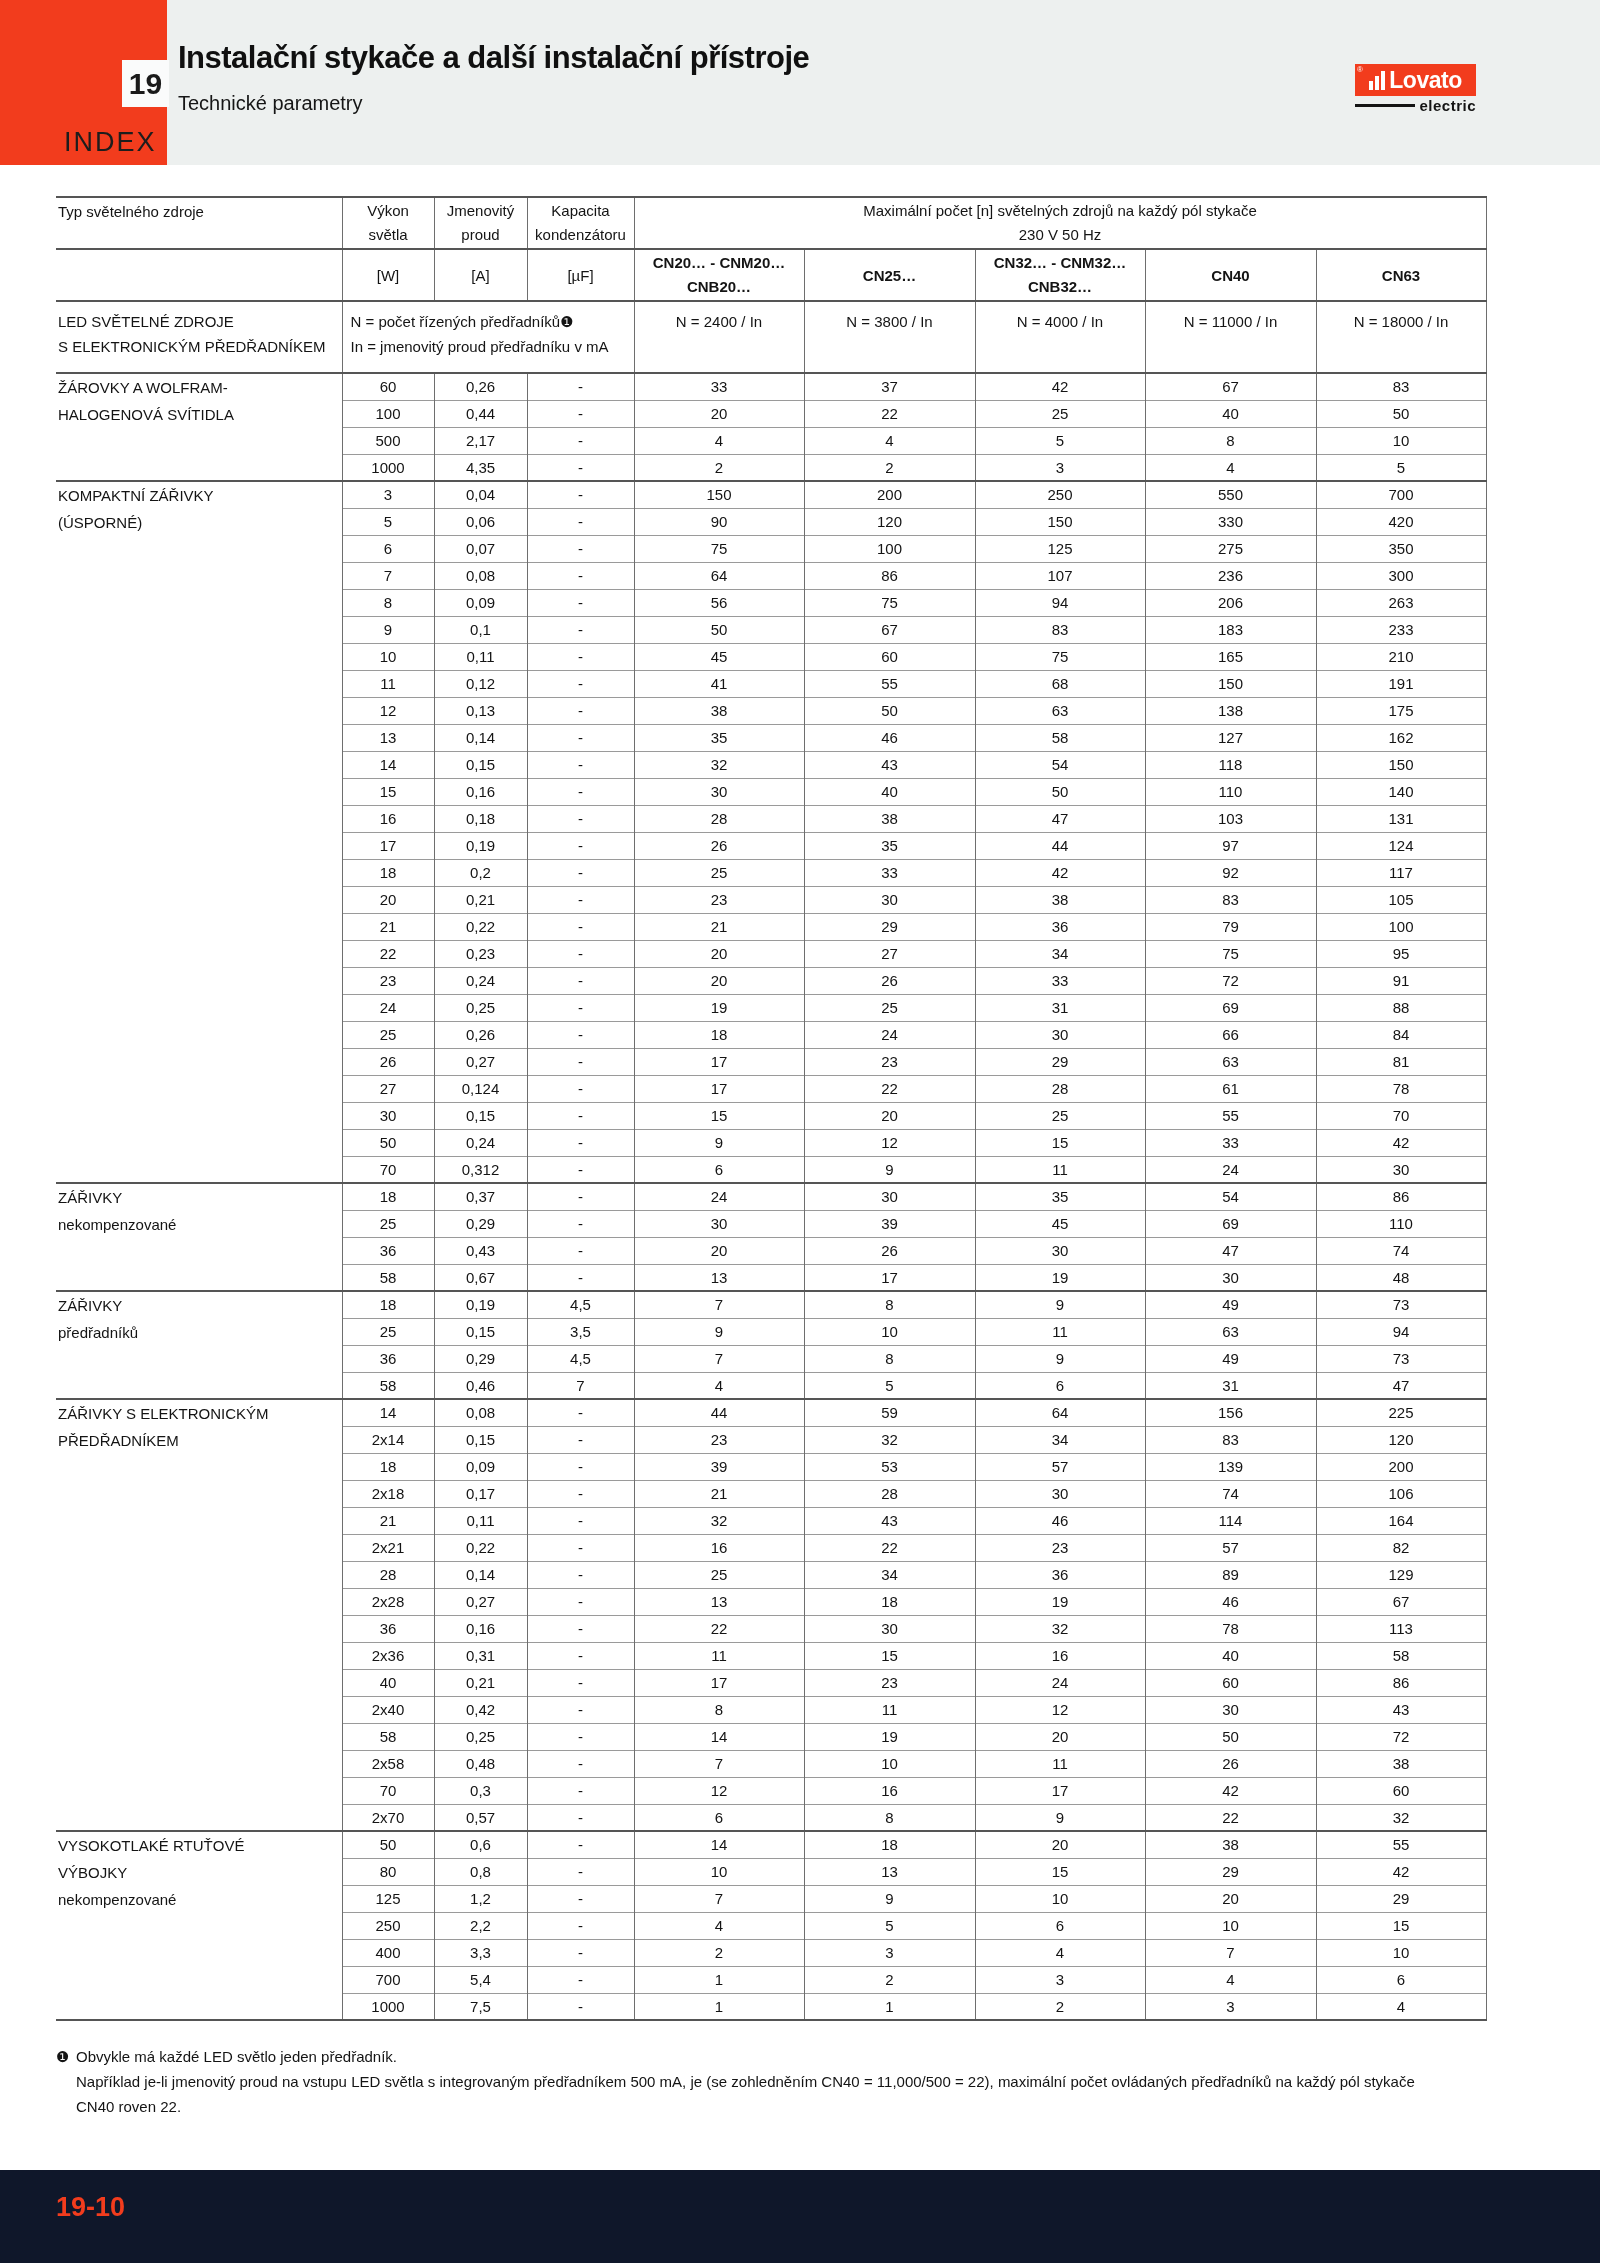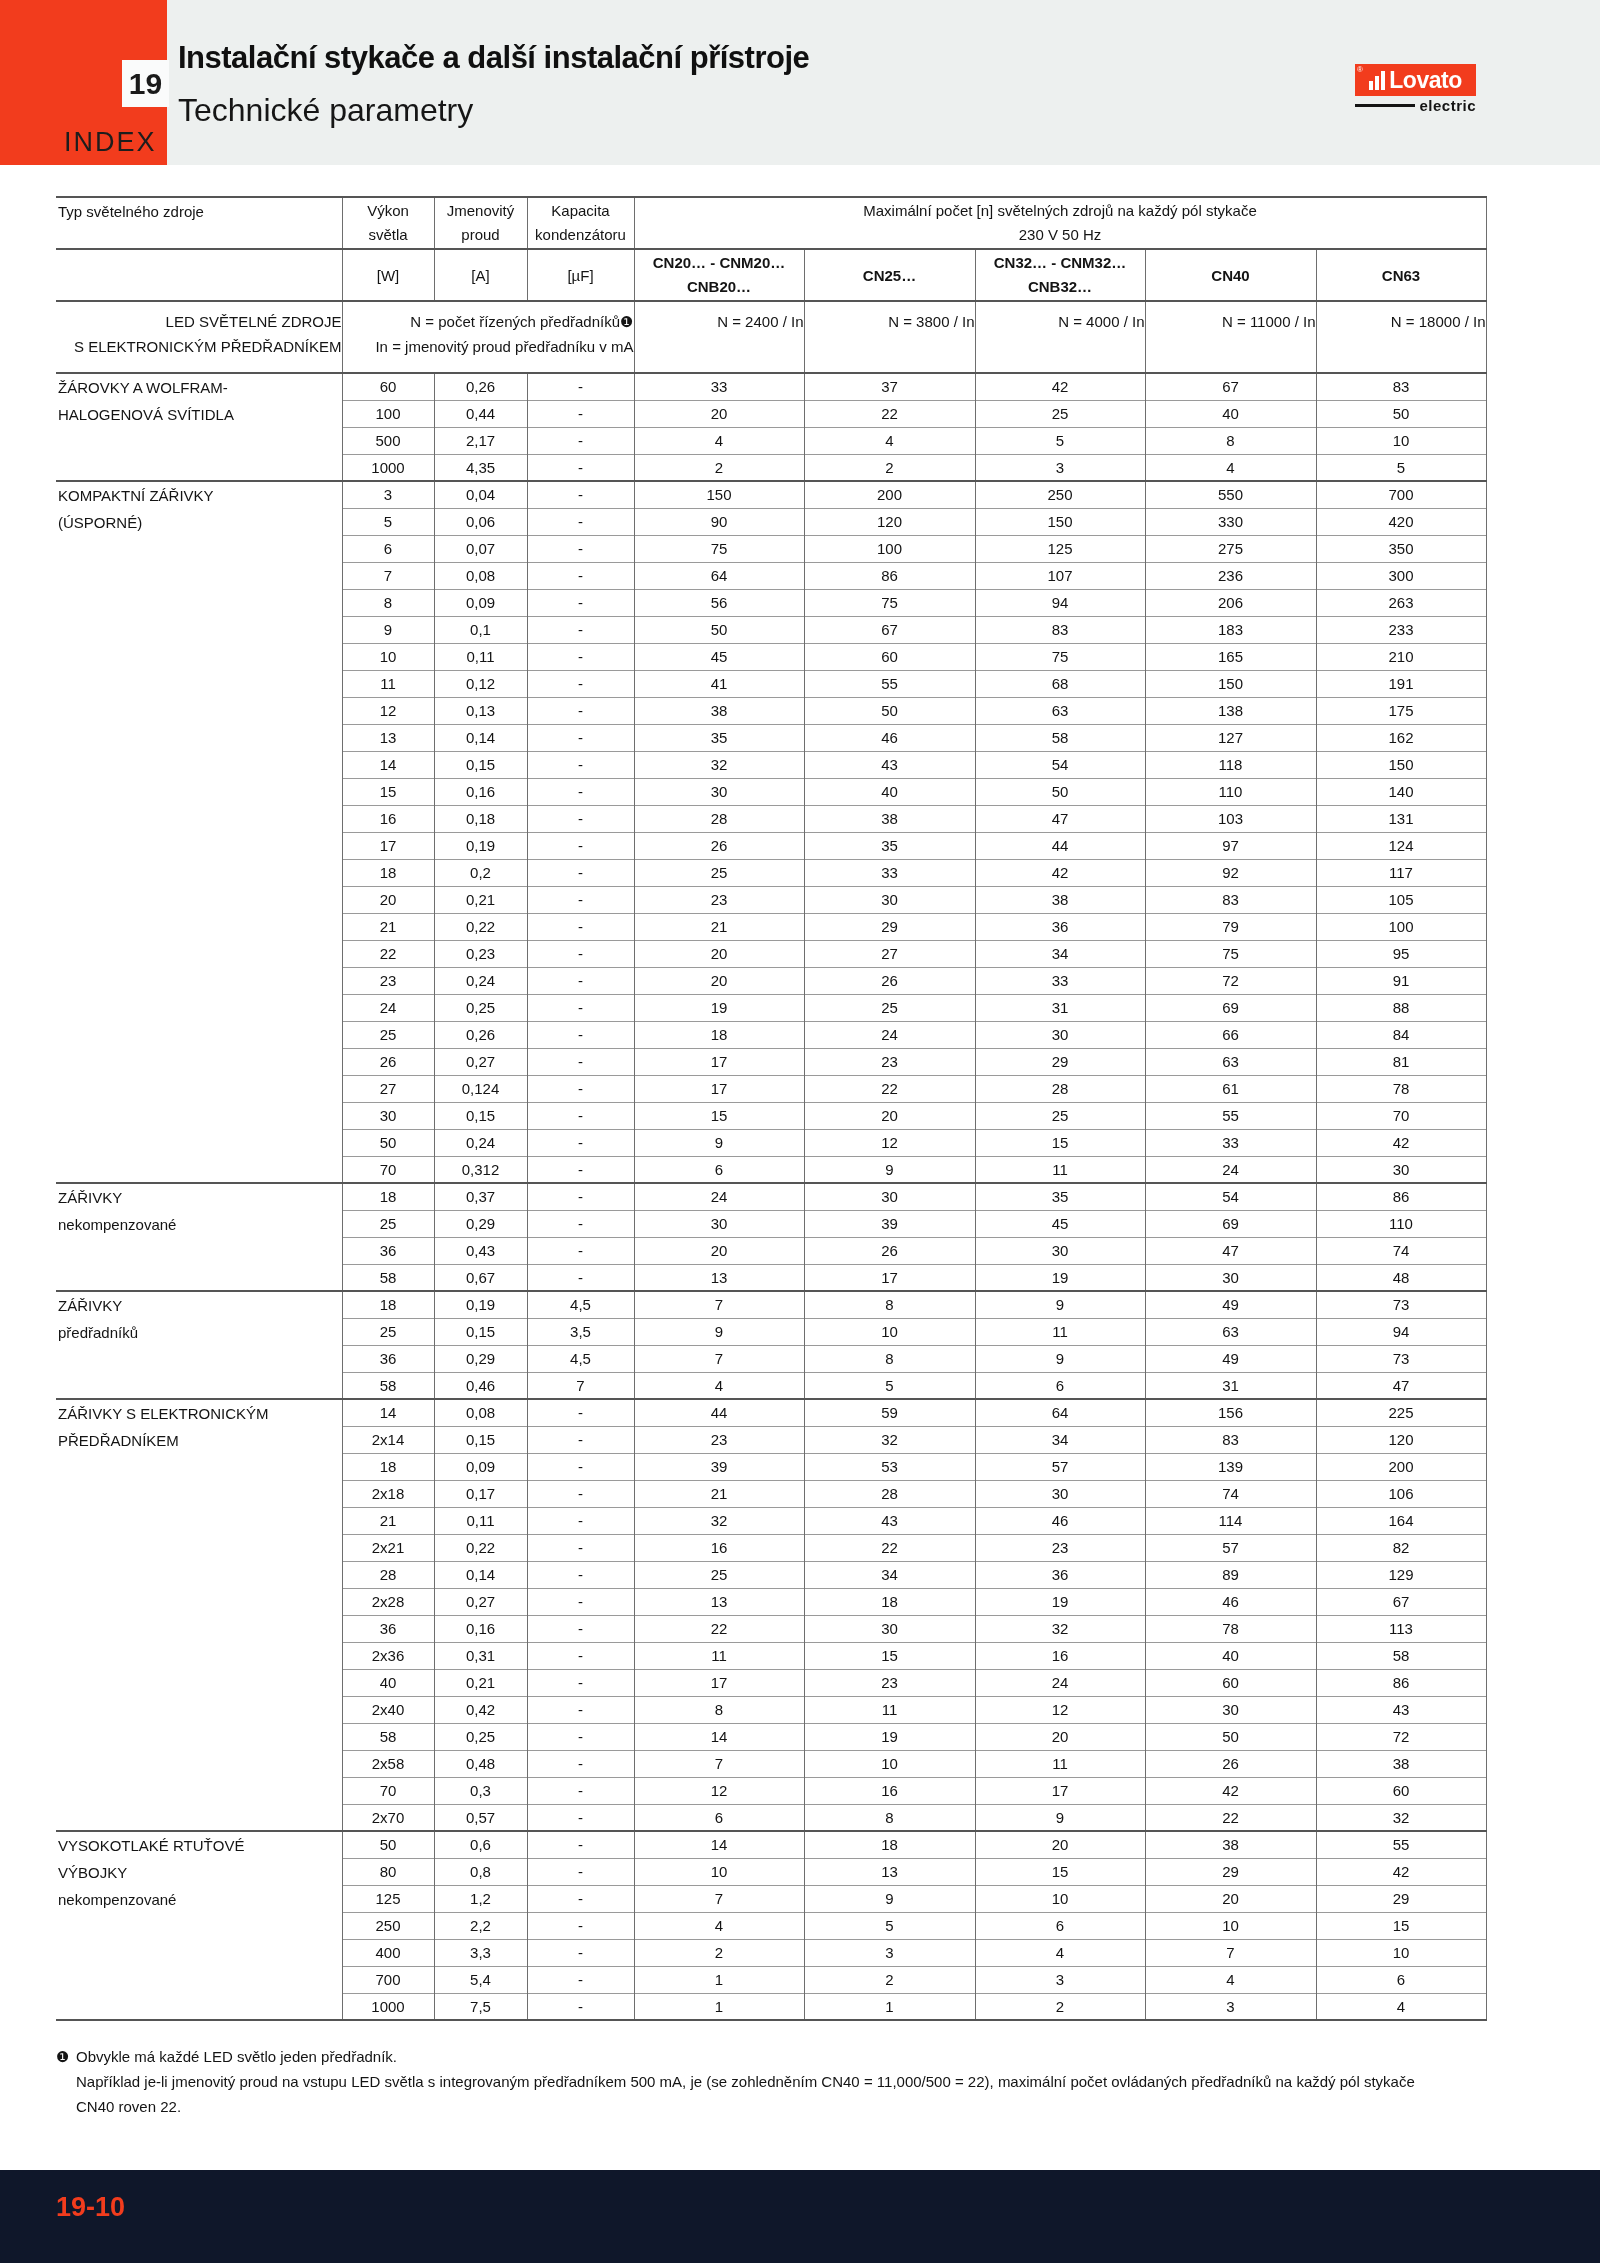--- a/index.html
+++ b/index.html
@@ -12,21 +12,21 @@
   
   .top-band { position:absolute; left:0; top:0; width:1600px; height:165px; background:#edf0ef; }
   .red-block { position:absolute; left:0; top:0; width:167px; height:165px; background:#f23c1d; }
   .num-box {
     position:absolute; left:122px; top:60px; width:47px; height:47px; background:#fafbfb;
     display:flex; align-items:center; justify-content:center;
     font-size:30px; font-weight:bold; color:#1a1a1a;
   }
   .index-label { position:absolute; left:64px; top:127px; font-size:27px; color:#1d1d1d; letter-spacing:2px; }
   .page-title { position:absolute; left:178px; top:40px; font-size:31px; font-weight:bold; letter-spacing:-0.5px; color:#101010; }
-  .page-subtitle { position:absolute; left:178px; top:92px; font-size:32px; color:#161616; }
+  .page-subtitle { position:absolute; left:178px; top:92px; font-size:20px; color:#161616; }
   
   .logo { position:absolute; left:1355px; top:64px; width:121px; }
   .logo-box {
     width:121px; height:32px; background:#f23c1d; position:relative;
     display:flex; align-items:center; justify-content:center; gap:2px;
   }
   .logo-reg { position:absolute; left:2px; top:1px; font-size:8px; color:#ffffff; }
   .logo-bars { display:flex; align-items:flex-end; gap:2px; margin-right:2px; }
   .logo-bars i { display:block; width:4px; background:#ffffff; }
   .logo-bars i:nth-child(1){ height:9px; } .logo-bars i:nth-child(2){ height:14px; } .logo-bars i:nth-child(3){ height:19px; }
@@ -48,21 +48,21 @@
     overflow:hidden; white-space:nowrap;
   }
   .no-left { border-left:none !important; }
   tr.h1 { height:52px; } tr.h2 { height:52px; }
   tr.h1 th { border-bottom:2px solid #555; }
   tr.h2 th { border-bottom:2px solid #555; }
   th.type-h { text-align:left; vertical-align:top; padding:5px 0 0 2px; }
   .two-line { line-height:24px; }
   th.model { font-weight:bold; }
   tr.led { height:72px; }
-  tr.led td { border-top:2px solid #0f766e; vertical-align:top;text-align:right; }
+  tr.led td { border-top:2px solid #0f766e; vertical-align:top; }
   td.label-cell {
     border-left:none !important; text-align:left; vertical-align:top;
     line-height:27px; padding-left:2px;
   }
   tr.led td.label-cell { padding-top:7px; line-height:25px; }
   td.note-cell { text-align:left; padding:7px 0 0 8px; line-height:25px; }
   tr.led td.val-cell { padding-top:11px; }
   tbody tr.data-row { height:27px; }
   tbody tr.data-row td { border-top:1px solid #9a9a9a; }
   tbody tr.section-start td { border-top:2px solid #555; }

